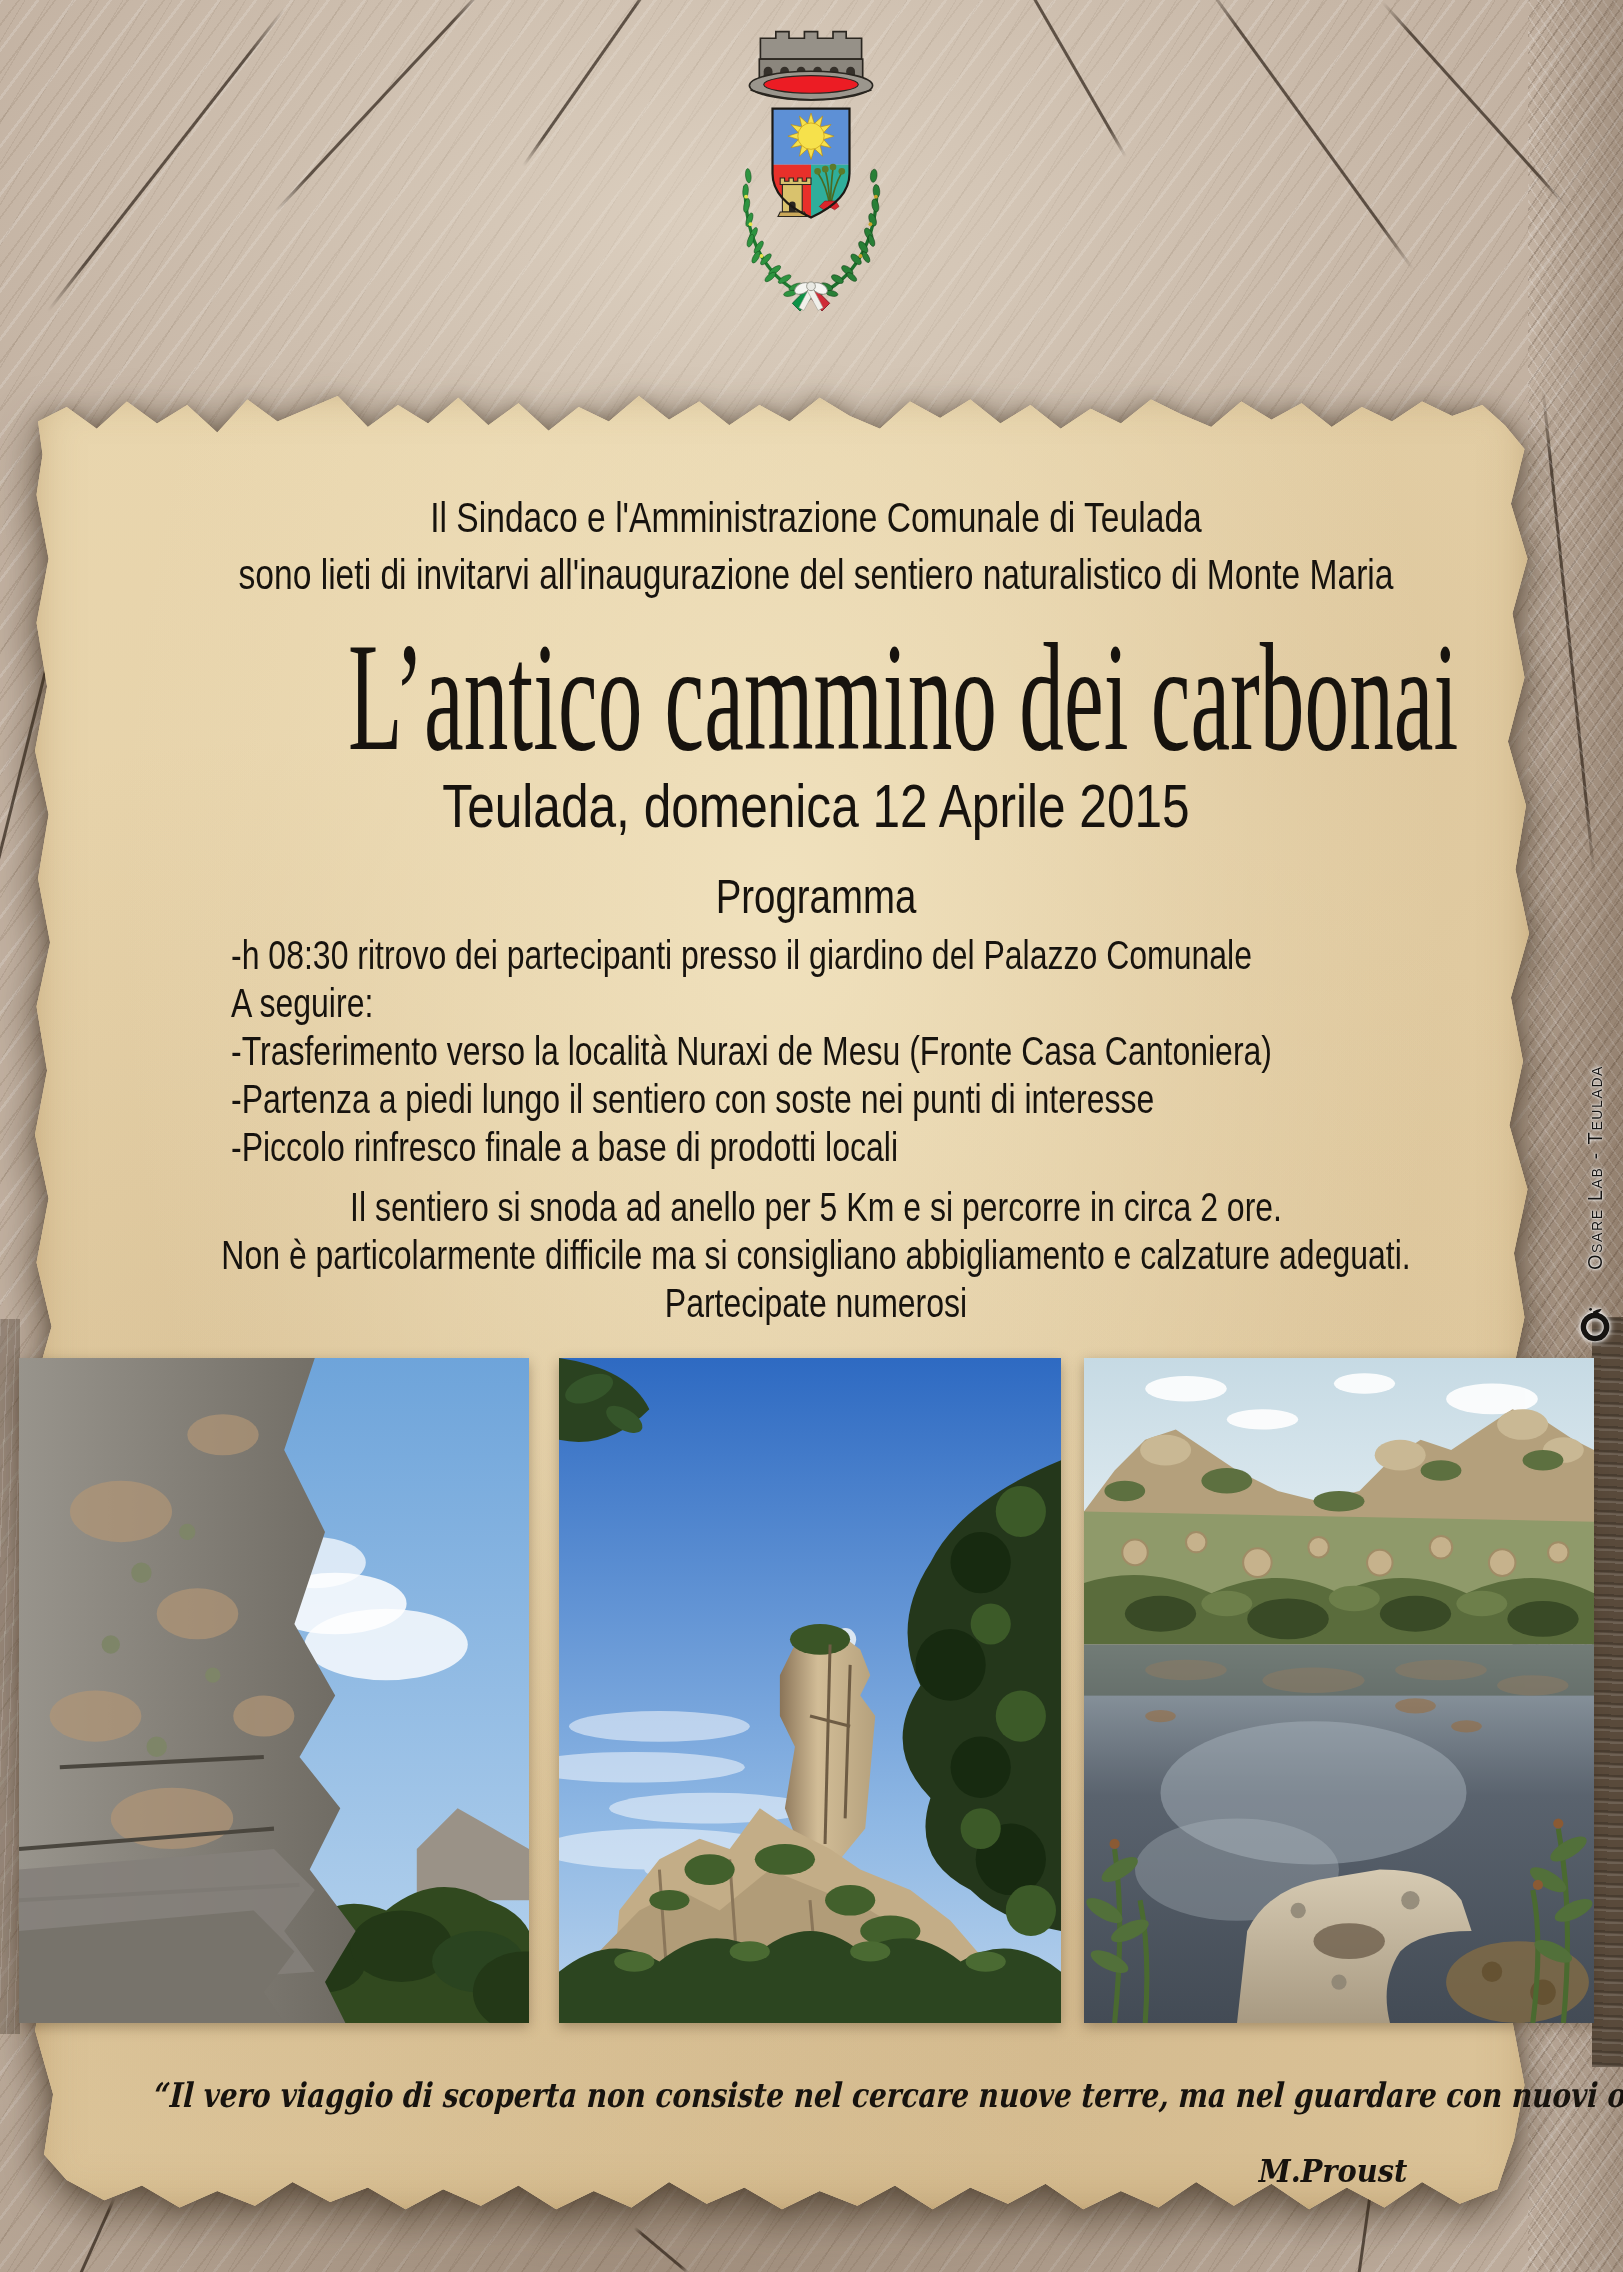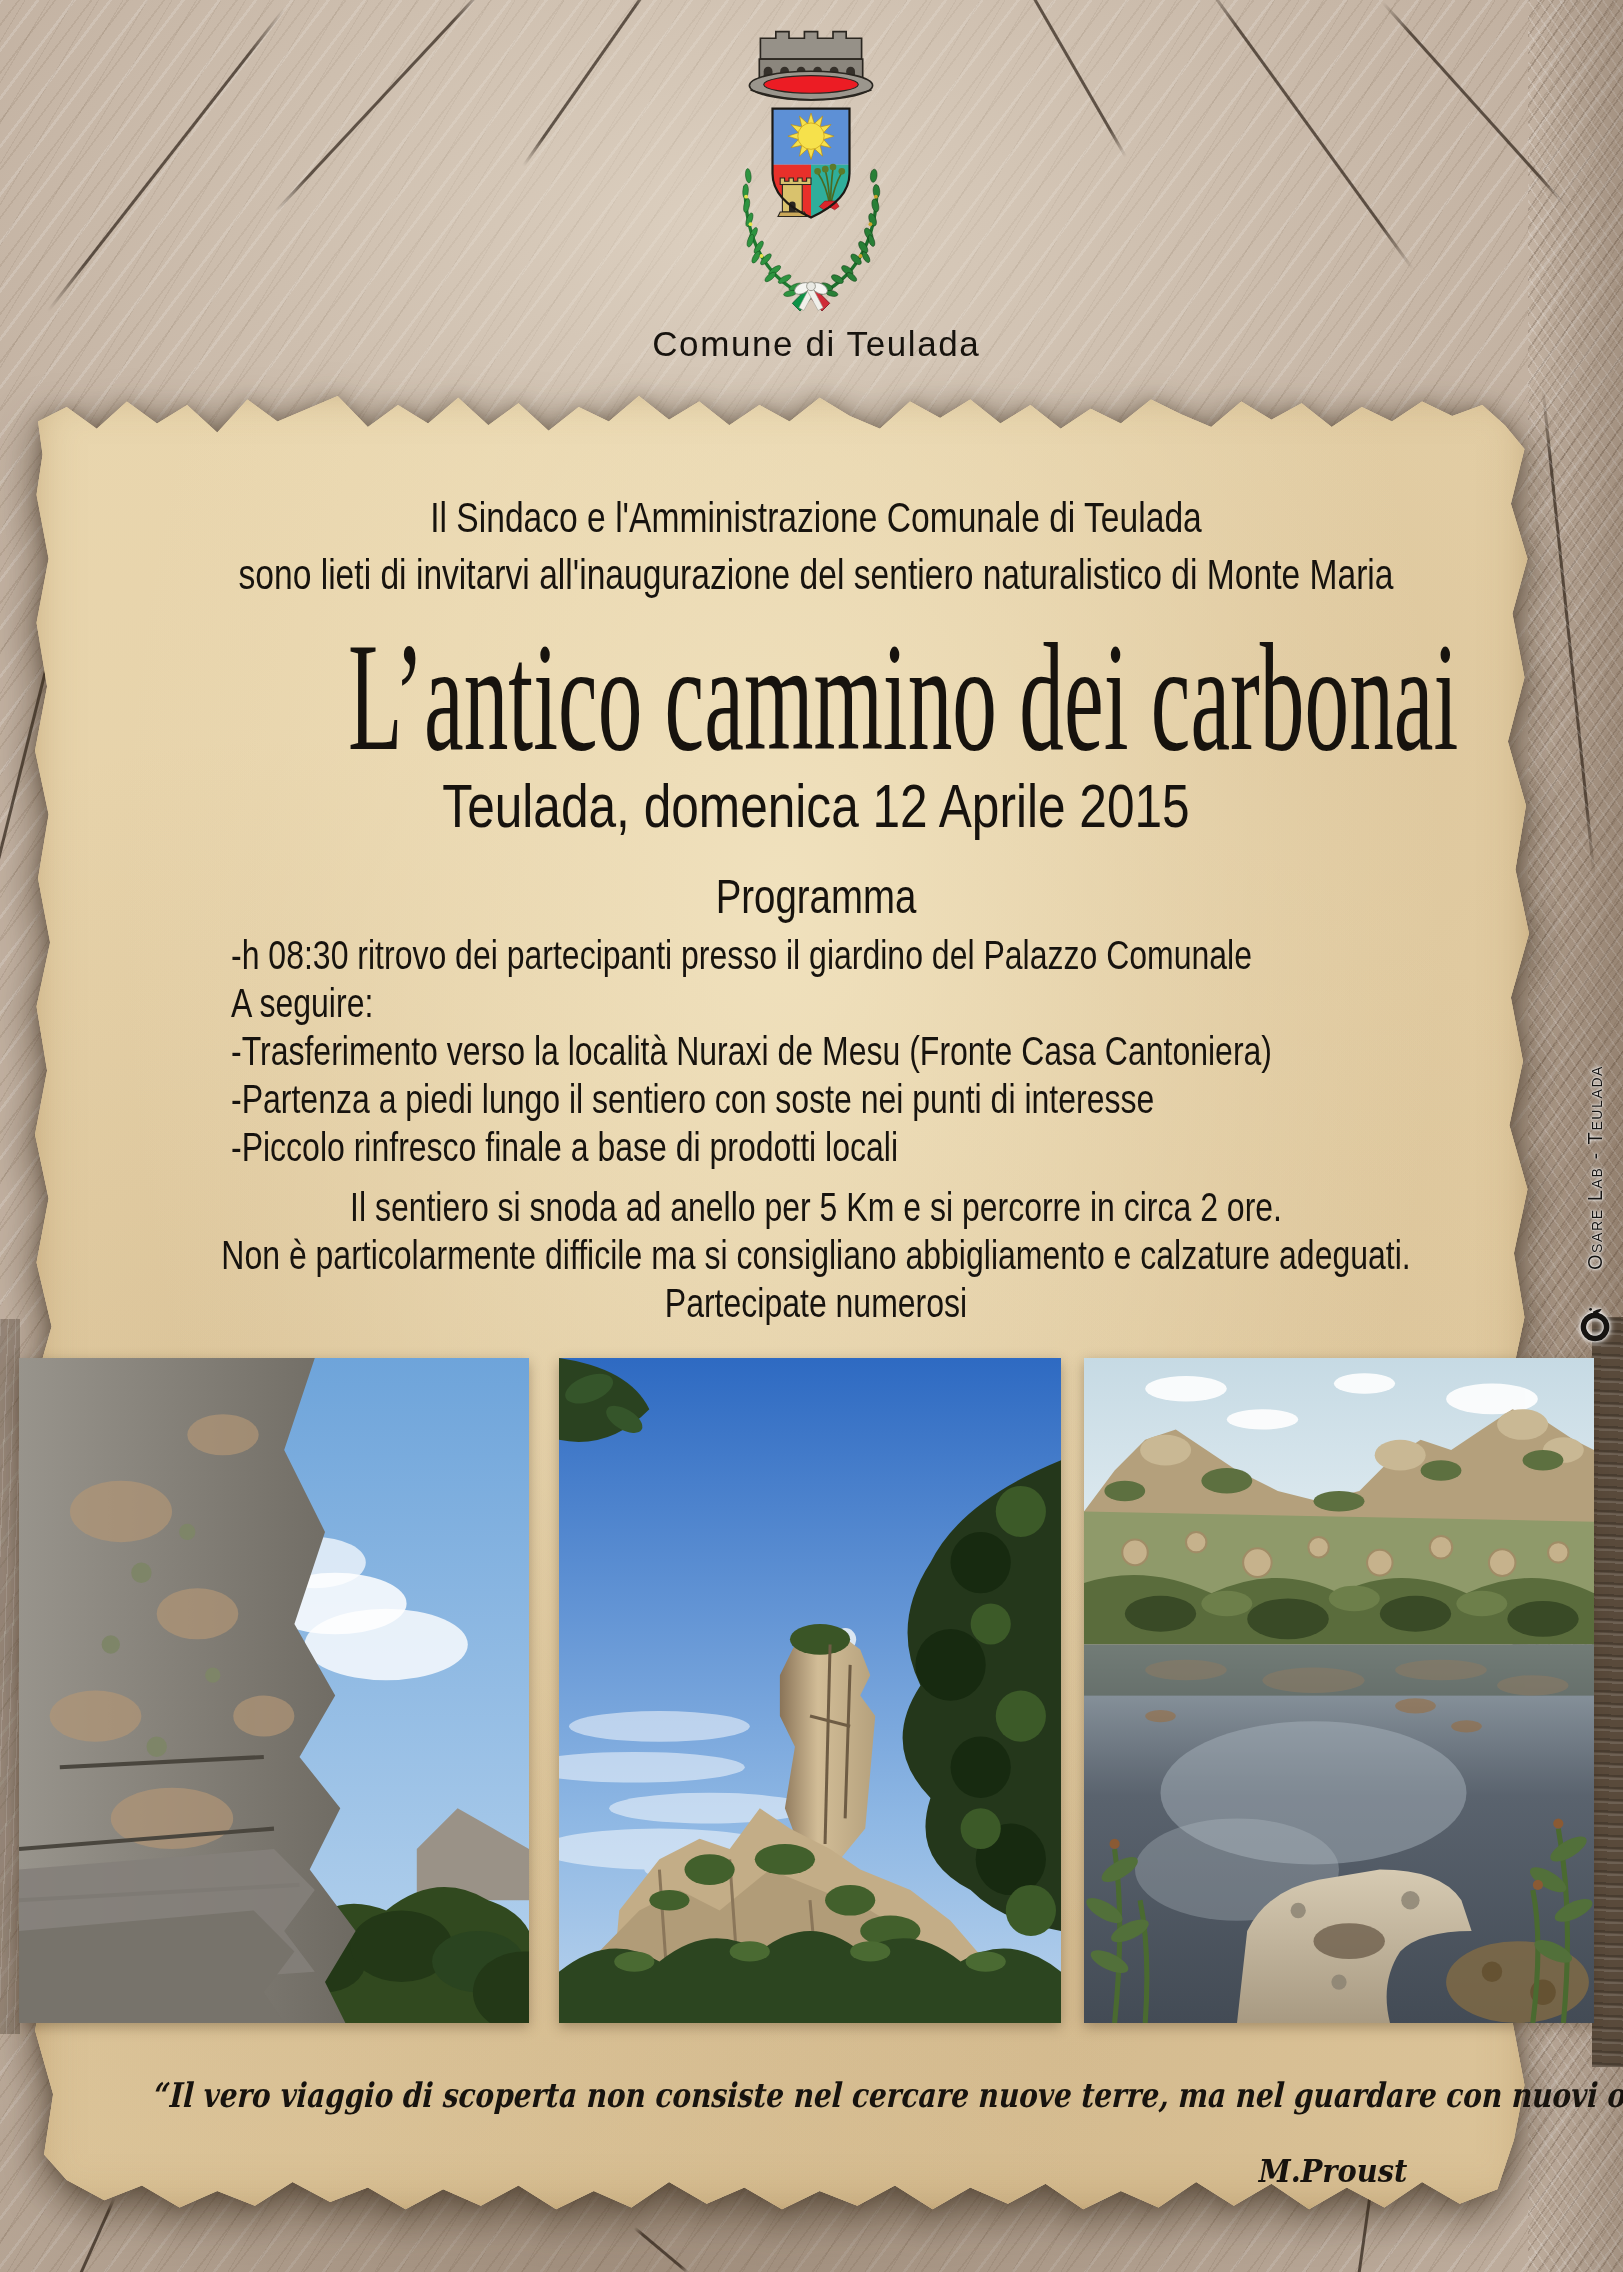--- a/index.html
+++ b/index.html
@@ -202,21 +202,20 @@
       </g>
       <circle cx="312" cy="264" r="6" fill="#5c7a2a"></circle>
         <circle cx="326" cy="260" r="6" fill="#5c7a2a"></circle>
       <circle cx="340" cy="256" r="6" fill="#5c7a2a"></circle>
         <circle cx="356" cy="264" r="6" fill="#5c7a2a"></circle>
       <path d="M325,318 l20,0 l6,10 l-8,6 l-10,-6 l-10,6 l-8,-6 z" fill="#d9262c" stroke="#7a1216" stroke-width="1"></path>
       <path d="M230,150 h140 v118 q0,48 -70,80 q-70,-32 -70,-80 z" fill="none" stroke="#1c1914" stroke-width="4"></path>
     </g>
   </svg>
 
-  <div class="txt municipality">Comune di Teulada</div>
 
   <div class="parchment-wrap">
       <div class="parchment"></div>
     </div>
 
   <div class="txt intro1 sx80">Il Sindaco e l'Amministrazione Comunale di Teulada</div>
   <div class="txt intro2 sx80">sono lieti di invitarvi all'inaugurazione del sentiero naturalistico di Monte Maria</div>
   <div class="txt title">L’antico cammino dei carbonai</div>
   <div class="txt subtitle sx80">Teulada, domenica 12 Aprile 2015</div>
 

